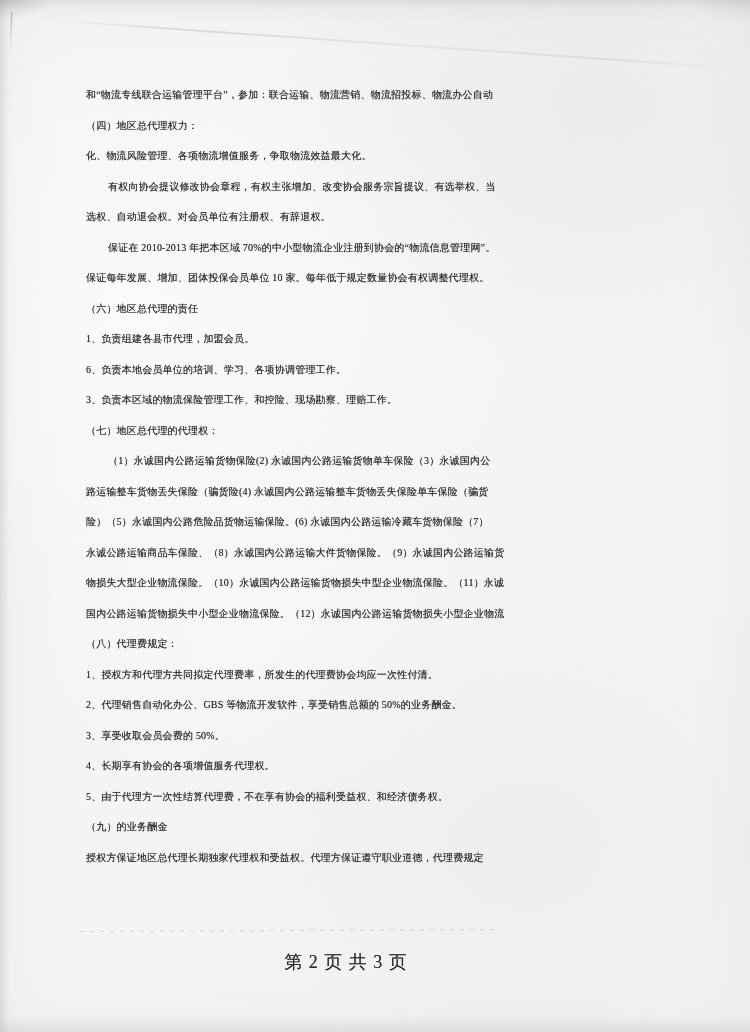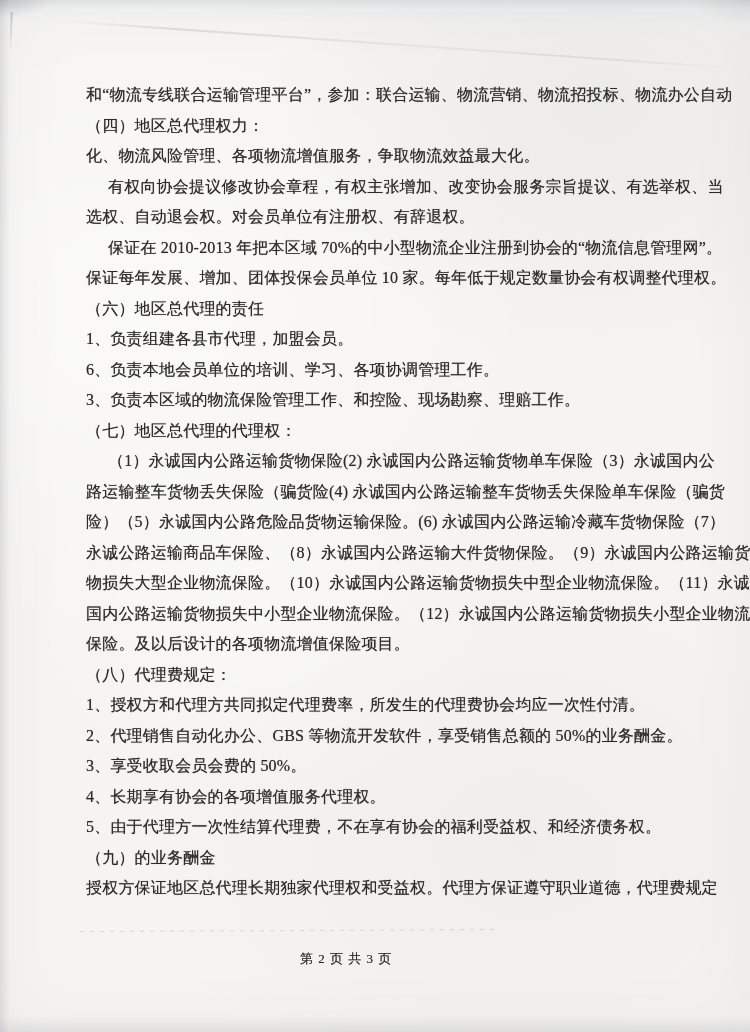--- a/index.html
+++ b/index.html
@@ -68,31 +68,31 @@
     background: repeating-linear-gradient(90deg, rgba(130,130,138,0.26) 0 4px, rgba(130,130,138,0) 4px 10px);
   }
 
   
   .doc-body {
     position: absolute; left: 86px; top: 80px; width: 624px;
   }
   .line {
     height: 30.5px;
     line-height: 30.5px;
-    font-size: 16px;
+    font-size: 10px;
     letter-spacing: 0.2px;
     white-space: nowrap;
     text-shadow: 0 0 0.7px rgba(45,43,41,0.65);
   }
   .line.ind { padding-left: 22px; }
 
   .page-footer {
     position: absolute; left: 40px; top: 950px; width: 612px;
     text-align: center;
-    font-size: 13px;
+    font-size: 18px;
     letter-spacing: 1px;
     text-shadow: 0 0 0.6px rgba(45,43,41,0.6);
   }
 </style>
 </head>
 <body>
 
 <div class="scan-page">
   <div class="edge-top"></div>
   <div class="edge-left"></div>
@@ -115,21 +115,20 @@
       <div class="line">1、负责组建各县市代理，加盟会员。</div>
       <div class="line">6、负责本地会员单位的培训、学习、各项协调管理工作。</div>
       <div class="line">3、负责本区域的物流保险管理工作、和控险、现场勘察、理赔工作。</div>
       <div class="line">（七）地区总代理的代理权：</div>
       <div class="line ind">（1）永诚国内公路运输货物保险(2) 永诚国内公路运输货物单车保险（3）永诚国内公</div>
       <div class="line">路运输整车货物丢失保险（骗货险(4) 永诚国内公路运输整车货物丢失保险单车保险（骗货</div>
       <div class="line">险）（5）永诚国内公路危险品货物运输保险。(6) 永诚国内公路运输冷藏车货物保险（7）</div>
       <div class="line">永诚公路运输商品车保险、（8）永诚国内公路运输大件货物保险。（9）永诚国内公路运输货</div>
       <div class="line">物损失大型企业物流保险。（10）永诚国内公路运输货物损失中型企业物流保险。（11）永诚</div>
       <div class="line">国内公路运输货物损失中小型企业物流保险。（12）永诚国内公路运输货物损失小型企业物流</div>
-      <div class="line">保险。及以后设计的各项物流增值保险项目。</div>
       <div class="line">（八）代理费规定：</div>
       <div class="line">1、授权方和代理方共同拟定代理费率，所发生的代理费协会均应一次性付清。</div>
       <div class="line">2、代理销售自动化办公、GBS 等物流开发软件，享受销售总额的 50%的业务酬金。</div>
       <div class="line">3、享受收取会员会费的 50%。</div>
       <div class="line">4、长期享有协会的各项增值服务代理权。</div>
       <div class="line">5、由于代理方一次性结算代理费，不在享有协会的福利受益权、和经济债务权。</div>
       <div class="line">（九）的业务酬金</div>
       <div class="line">授权方保证地区总代理长期独家代理权和受益权。代理方保证遵守职业道德，代理费规定</div>
     </div>
 

